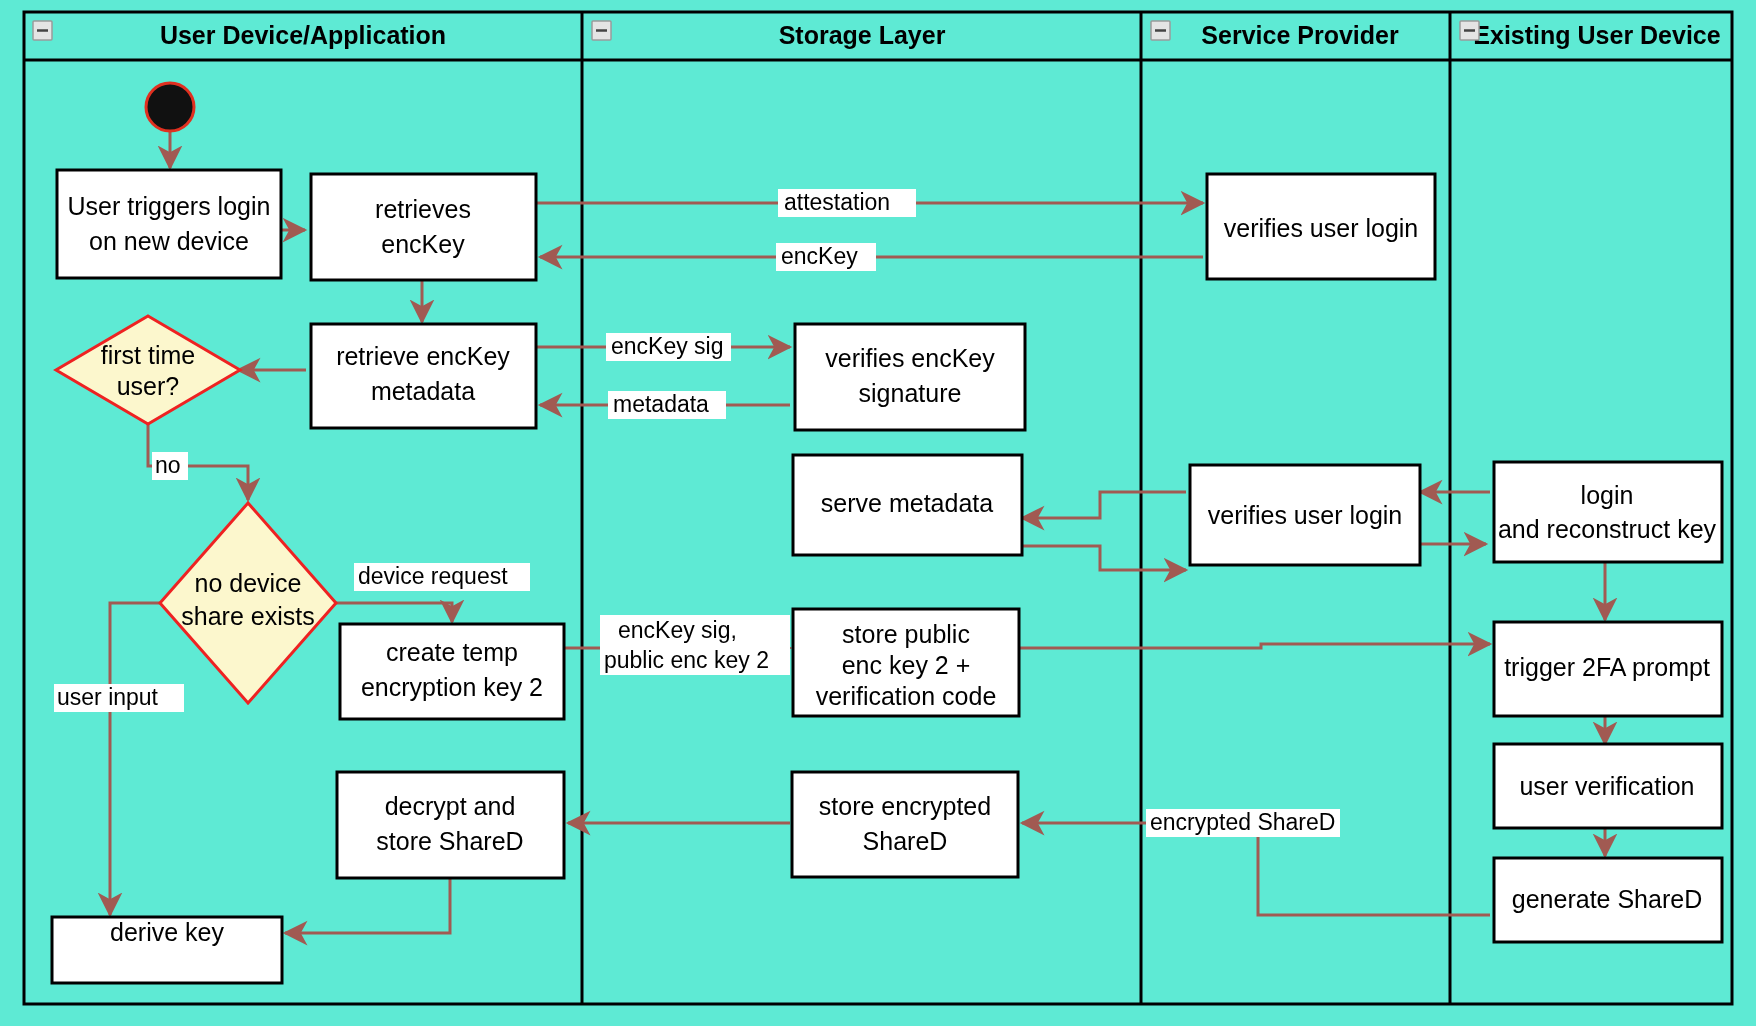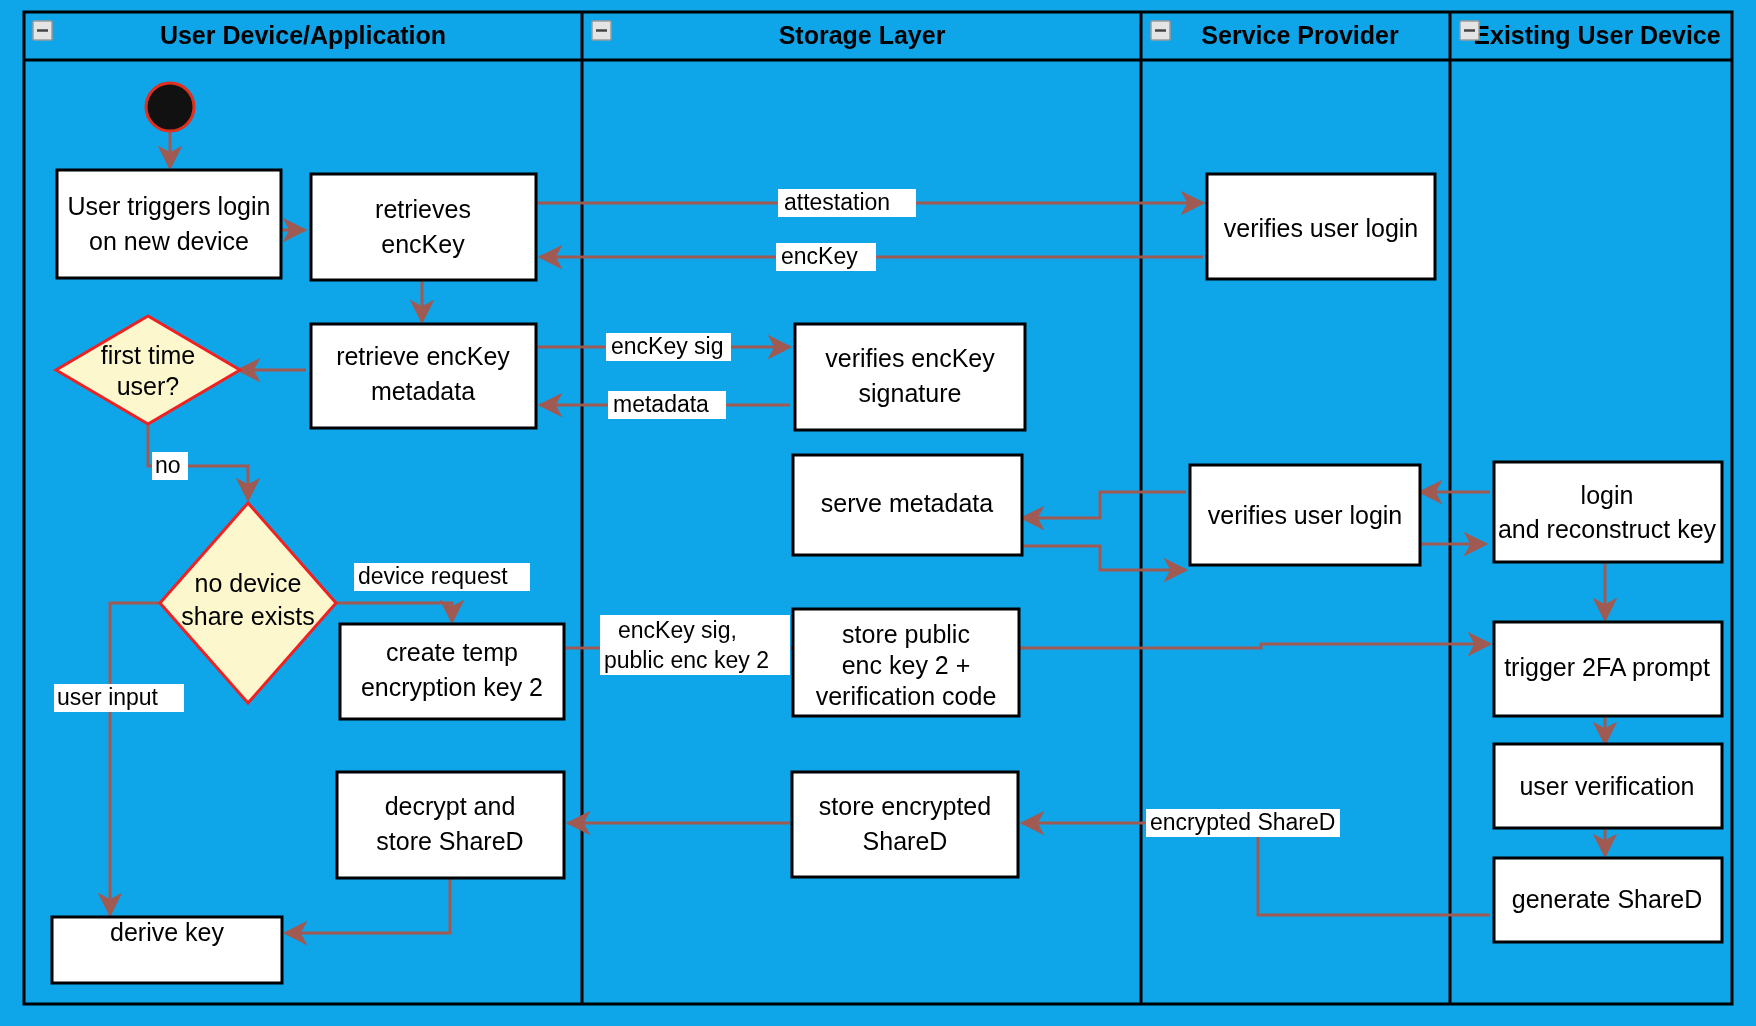--- a/index.html
+++ b/index.html
@@ -5,21 +5,21 @@
   html, body {
     margin: 0;
     padding: 0;
     background: #ffffff;
     font-family: "Liberation Sans", sans-serif;
   }
   #canvas {
     position: relative;
     width: 1756px;
     height: 1026px;
-    background: #0ea5e9;
+    background: #5eead4;
     overflow: hidden;
   }
   svg#diagram {
     position: absolute;
     top: 0; left: 0;
     width: 1756px;
     height: 1026px;
   }
   .swimlane-frame {
     fill: none;

